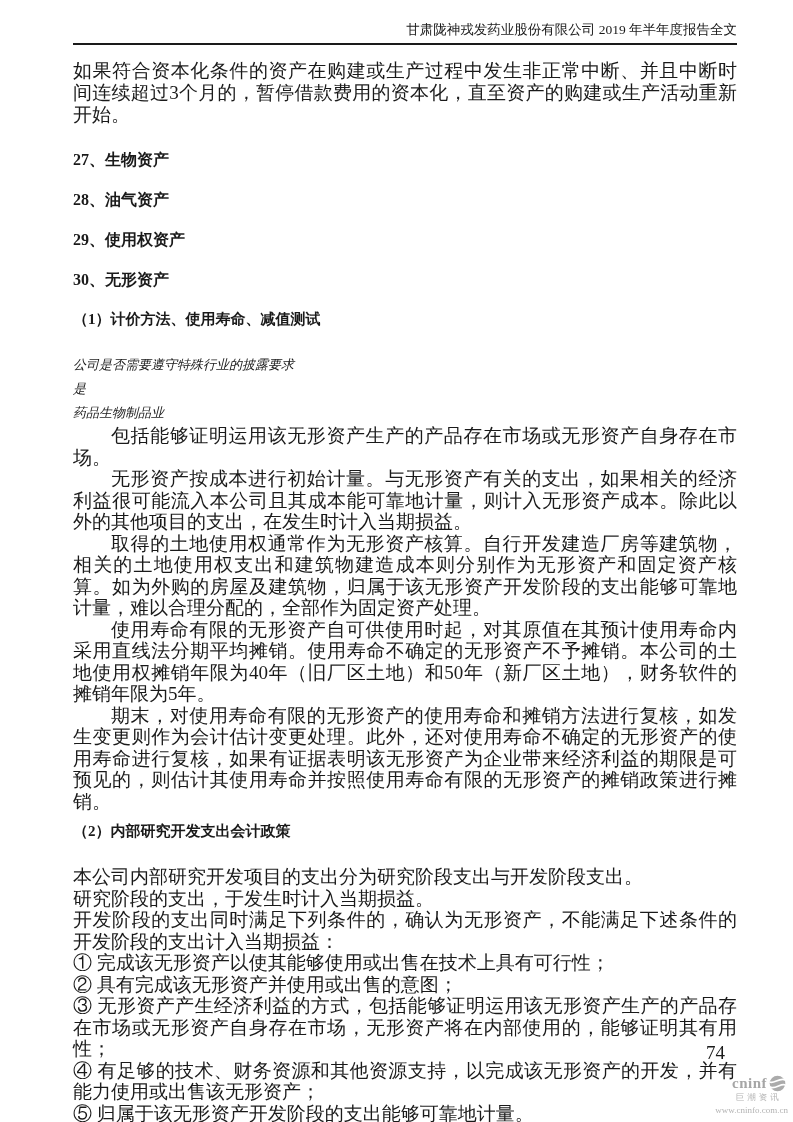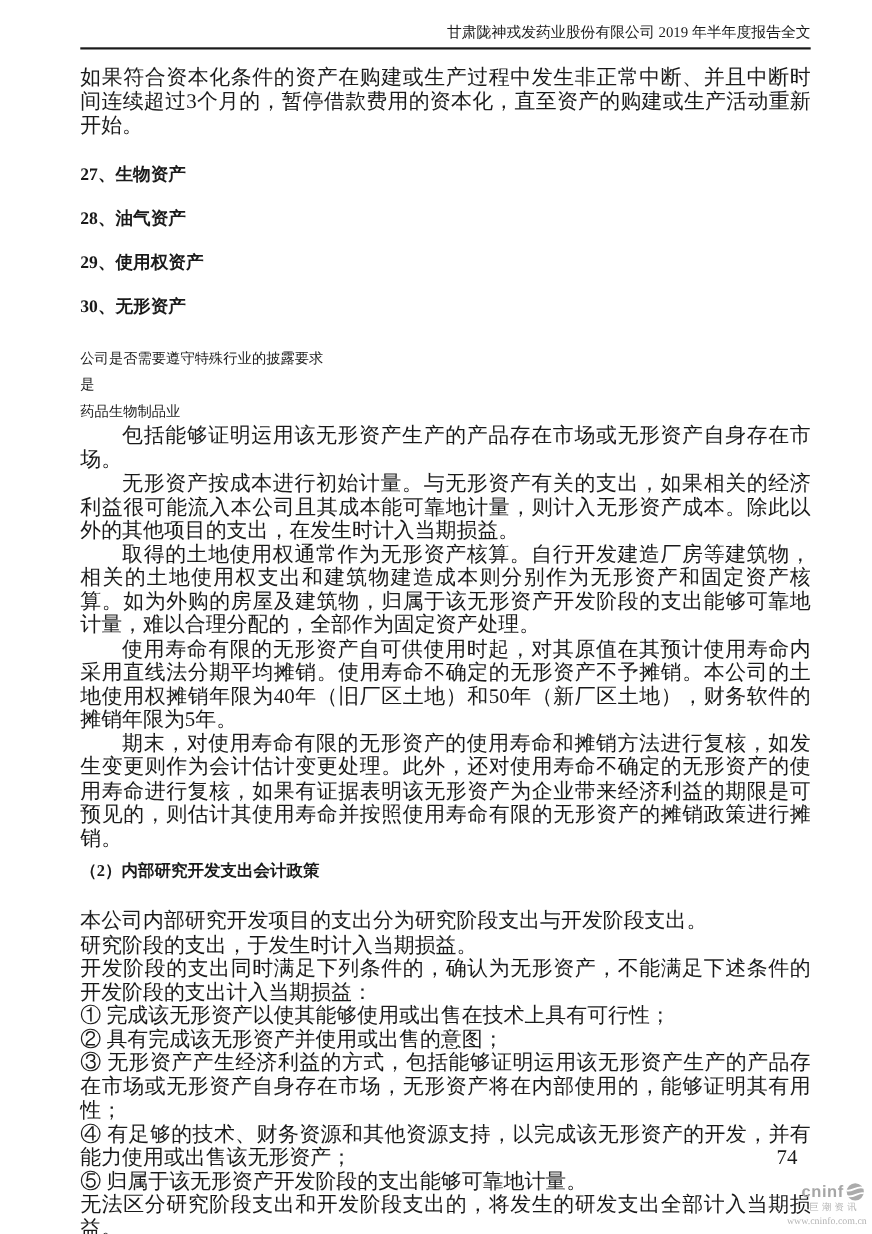--- a/index.html
+++ b/index.html
@@ -48,20 +48,21 @@
     font-size: 15px;
     line-height: 17px;
     font-weight: bold;
   }
   .h-sub1 { margin-top: 22px; }
   .h-sub2 { margin-top: 11px; }
   .small-block {
     margin-top: 25px;
     font-size: 13px;
     line-height: 24px;
+    font-style: italic;
   }
   .rd-block { margin-top: 26px; }
   
   .page-number {
     position: absolute;
     top: 1042px;
     right: 68px;
     font-size: 19px;
     color: #1a1a1a;
   }
@@ -78,20 +79,21 @@
     align-items: center;
     justify-content: flex-end;
     gap: 2px;
     padding-right: 2px;
   }
   .logo-brand {
     font-weight: bold;
     font-size: 15px;
     letter-spacing: 0.5px;
     color: #a6a6a6;
+    font-family: Liberation Serif, serif;
   }
   .logo-swirl { display: block; }
   .logo-caption {
     font-size: 8.5px;
     letter-spacing: 3px;
     color: #b3b3b3;
     margin-top: 0px;
     padding-left: 14px;
   }
   .logo-url {
@@ -114,20 +116,21 @@
 
   <main>
 
     <p class="para p-intro">如果符合资本化条件的资产在购建或生产过程中发生非正常中断、并且中断时间连续超过3个月的，暂停借款费用的资本化，直至资产的购建或生产活动重新开始。</p>
 
     <h2 class="h-num h-27">27、生物资产</h2>
     <h2 class="h-num h-28">28、油气资产</h2>
     <h2 class="h-num h-29">29、使用权资产</h2>
     <h2 class="h-num h-30">30、无形资产</h2>
 
+    <h3 class="h-sub h-sub1">（1）计价方法、使用寿命、减值测试</h3>
 
     <div class="small-block">
       <div>公司是否需要遵守特殊行业的披露要求</div>
       <div>是</div>
       <div>药品生物制品业</div>
     </div>
 
     <p class="para indent">包括能够证明运用该无形资产生产的产品存在市场或无形资产自身存在市场。</p>
     <p class="para indent">无形资产按成本进行初始计量。与无形资产有关的支出，如果相关的经济利益很可能流入本公司且其成本能可靠地计量，则计入无形资产成本。除此以外的其他项目的支出，在发生时计入当期损益。</p>
     <p class="para indent">取得的土地使用权通常作为无形资产核算。自行开发建造厂房等建筑物，相关的土地使用权支出和建筑物建造成本则分别作为无形资产和固定资产核算。如为外购的房屋及建筑物，归属于该无形资产开发阶段的支出能够可靠地计量，难以合理分配的，全部作为固定资产处理。</p>

